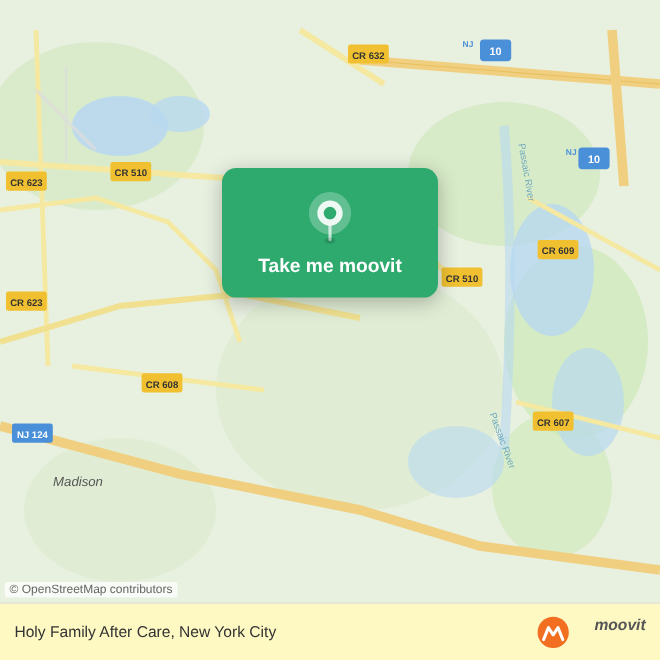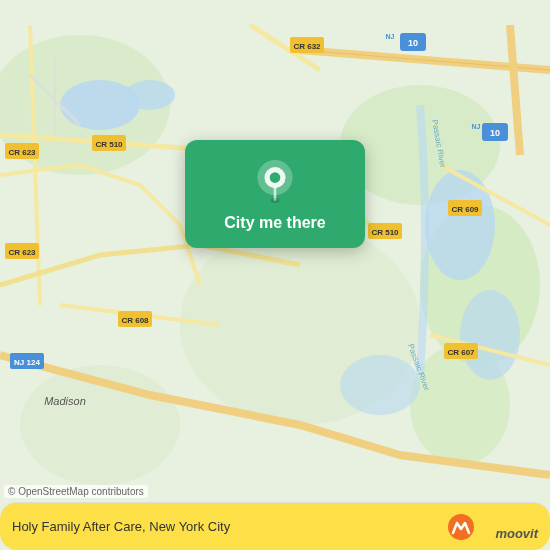--- a/index.html
+++ b/index.html
@@ -27,39 +27,38 @@
       width: 100%; height: 100%;
     }
 
     
     #bottom-bar {
       position: absolute;
       bottom: 0;
       left: 0;
       width: 100%;
       height: 48px;
-      background: #fde047;
+      background: #fef9c3;
       display: flex;
       align-items: center;
       justify-content: space-between;
       padding: 0 12px;
       border-top: 1px solid #ddd;
       z-index: 10;
-      border-radius: 17px;
     }
 
     #location-label {
       font-size: 13px;
       color: #333;
       font-weight: 500;
     }
 
     #moovit-logo {
       display: flex;
-      align-items: flex-end;
+      align-items: flex-start;
       gap: 20px;
     }
 
     #moovit-text {
       font-size: 13px;
       color: #555;
       font-style: italic;
       font-weight: bold;
     }
 
@@ -212,21 +211,21 @@
     <div id="cta-card">
 
       <svg id="pin-icon" viewBox="0 0 44 50" xmlns="http://www.w3.org/2000/svg">
         <circle cx="22" cy="20" r="20" fill="rgba(255,255,255,0.25)"></circle>
         <circle cx="22" cy="20" r="12" fill="rgba(255,255,255,0.9)"></circle>
         <circle cx="22" cy="20" r="6" fill="#2eaa6e"></circle>
         <path d="M22 32 L22 45" stroke="rgba(255,255,255,0.7)" stroke-width="3" stroke-linecap="round"></path>
 
         <ellipse cx="22" cy="46" rx="5" ry="3" fill="rgba(0,0,0,0.15)"></ellipse>
       </svg>
-      <span id="cta-button-text">City me there</span>
+      <span id="cta-button-text">Take me moovit</span>
     </div>
   </div>
 
   <div id="copyright">© OpenStreetMap contributors</div>
 
   <div id="bottom-bar">
     <span id="location-label">Holy Family After Care, New York City</span>
     <div id="moovit-logo">
 
       <svg id="moovit-icon" viewBox="0 0 28 28" xmlns="http://www.w3.org/2000/svg">

